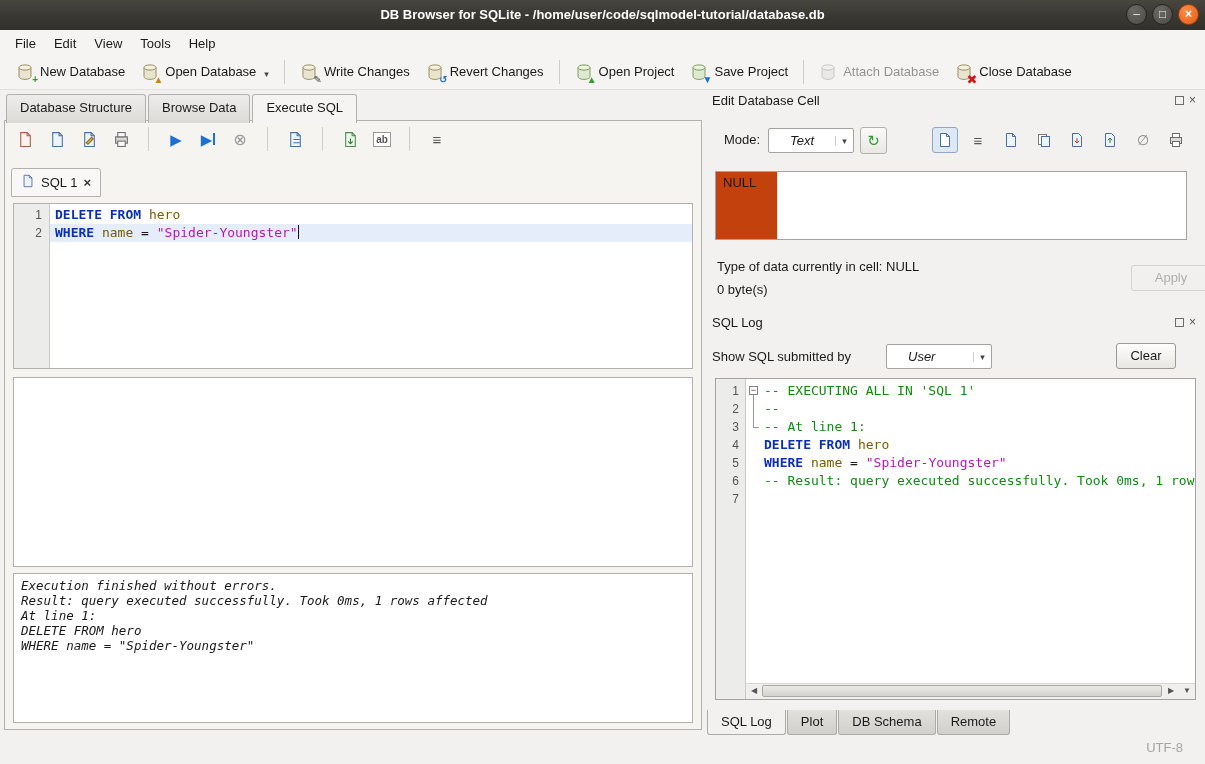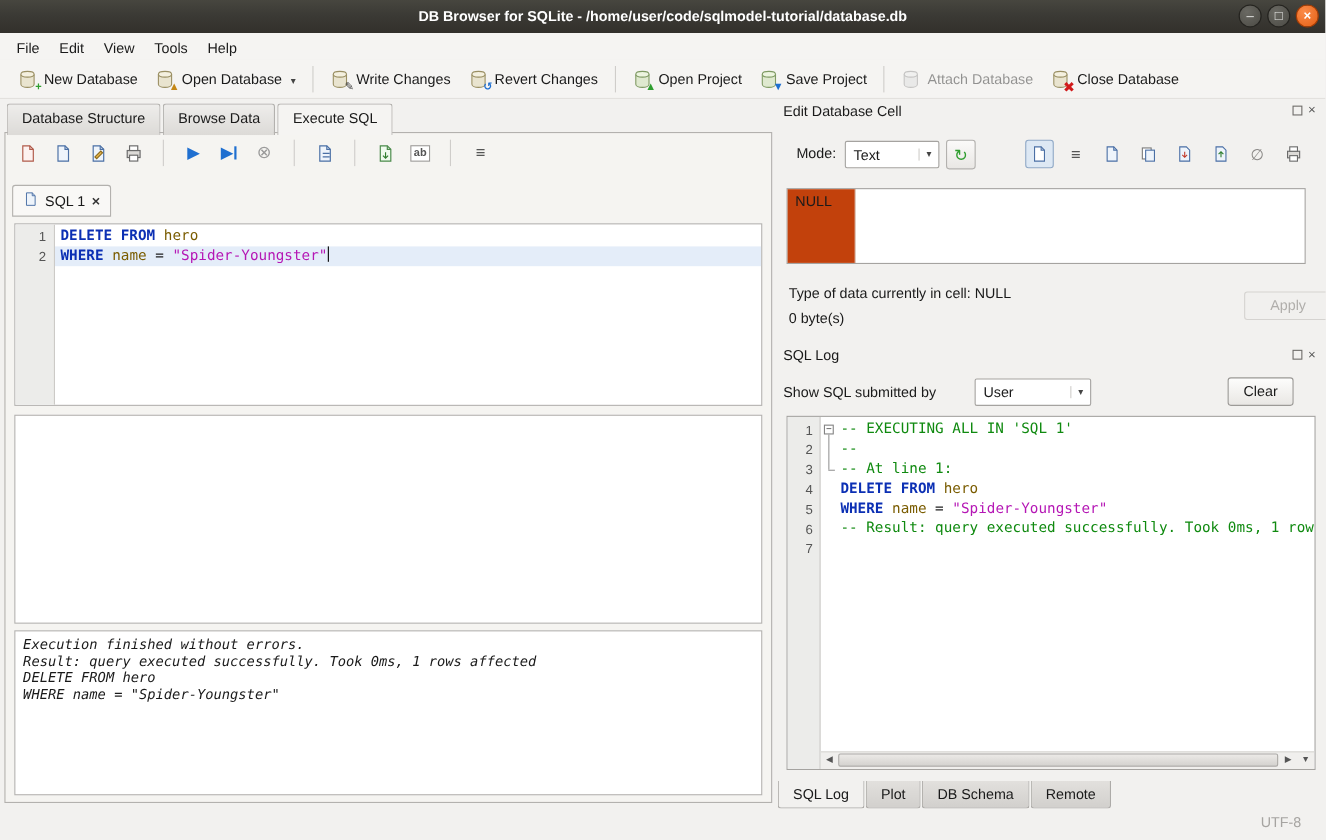--- a/index.html
+++ b/index.html
@@ -50,21 +50,21 @@
   .cmt{color:#108a10;}
   .cursor{display:inline-block;width:1px;height:14px;background:#000;vertical-align:-2px;}
   .results{left:8px;top:256px;width:680px;height:190px;background:#fff;border:1px solid #b3b1ae;box-sizing:border-box;}
   .messages{left:8px;top:452px;width:680px;height:150px;background:#fff;border:1px solid #b3b1ae;box-sizing:border-box;padding:4px 7px;font-family:"DejaVu Sans Mono",monospace;font-size:12.5px;}
   .messages div{line-height:15px;white-space:pre;font-style:italic;}
   
   .dock-icons{display:flex;gap:5px;align-items:center;}
   .dock-box{width:9px;height:9px;border:1px solid #6f6d6a;box-sizing:border-box;}
   .dock-x{font-size:12px;color:#555;line-height:10px;}
   .combo{background:#fff;border:1px solid #a5a3a0;border-radius:2px;display:flex;align-items:center;box-sizing:border-box;height:25px;}
-  .combo .val{flex:1;padding:0 7px;}
+  .combo .val{flex:1;padding:0 21px;font-style:italic;}
   .combo .arrow{width:17px;border-left:1px solid #cfcdca;text-align:center;color:#444;font-size:9px;}
   .push{background:linear-gradient(#fdfdfc,#e9e7e4);border:1px solid #9c9a97;border-radius:3px;text-align:center;line-height:24px;box-sizing:border-box;}
   .push.off{background:#f1f0ee;border-color:#d5d3d0;color:#b0aeab;}
   .cellbox{left:715px;top:171px;width:472px;height:69px;background:#fff;border:1px solid #a5a3a0;box-sizing:border-box;display:flex;}
   .cell-strip{width:62px;background:#c2410c;border-right:1px solid #e3e1de;padding:3px 0 0 7px;box-sizing:border-box;flex:none;}
   .mini-btn{width:27px;height:27px;display:flex;align-items:center;justify-content:center;border:1px solid #b3b1ae;border-radius:3px;background:linear-gradient(#fbfaf9,#e9e7e4);box-sizing:border-box;}
   .cicon{width:26px;height:26px;display:flex;align-items:center;justify-content:center;border-radius:3px;box-sizing:border-box;}
   .cicon.framed{border:1px solid #8fa8c6;background:#dde8f4;}
   .nullg{color:#8a8886;font-size:14px;}
   
@@ -259,20 +259,21 @@
       <div class="code-line"><span class="kw">DELETE FROM </span><span class="idt">hero</span></div>
       <div class="code-line active"><span class="kw">WHERE </span><span class="idt">name</span><span> = </span><span class="strg">"Spider-Youngster"</span><span class="cursor"></span></div>
     </div>
   </div>
 
   <div class="abs results"></div>
 
   <div class="abs messages">
     <div>Execution finished without errors.</div>
     <div>Result: query executed successfully. Took 0ms, 1 rows affected</div>
+    <div>At line 1:</div>
     <div>DELETE FROM hero</div>
     <div>WHERE name = "Spider-Youngster"</div>
   </div>
 </div>
 
 <div class="abs sec-title" style="left:712px;top:93px;">Edit Database Cell</div>
 <div class="abs dock-icons" style="right:9px;top:95px;">
   <span class="dock-box"></span>
   <span class="dock-x">×</span>
 </div>

